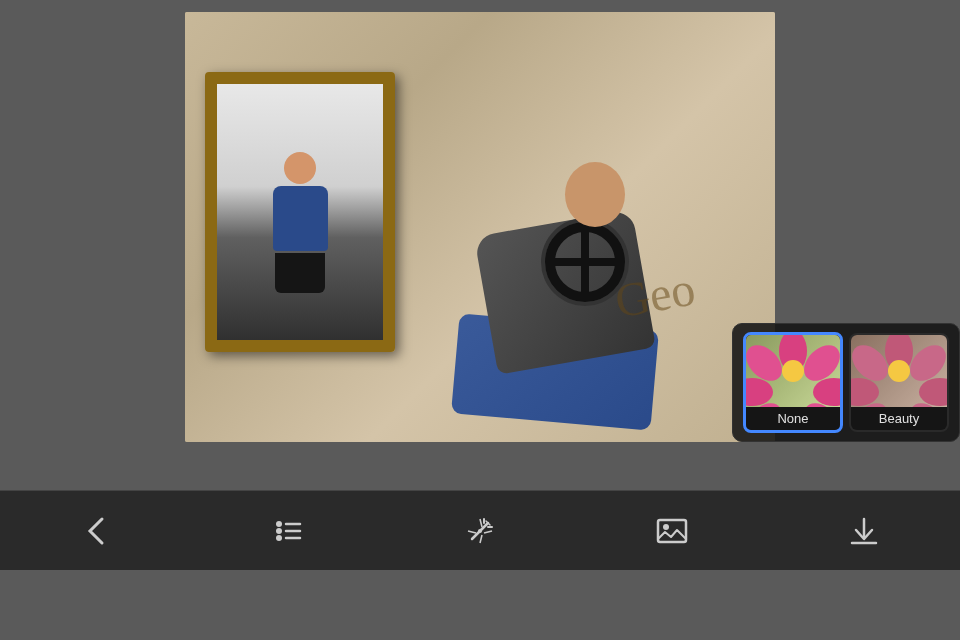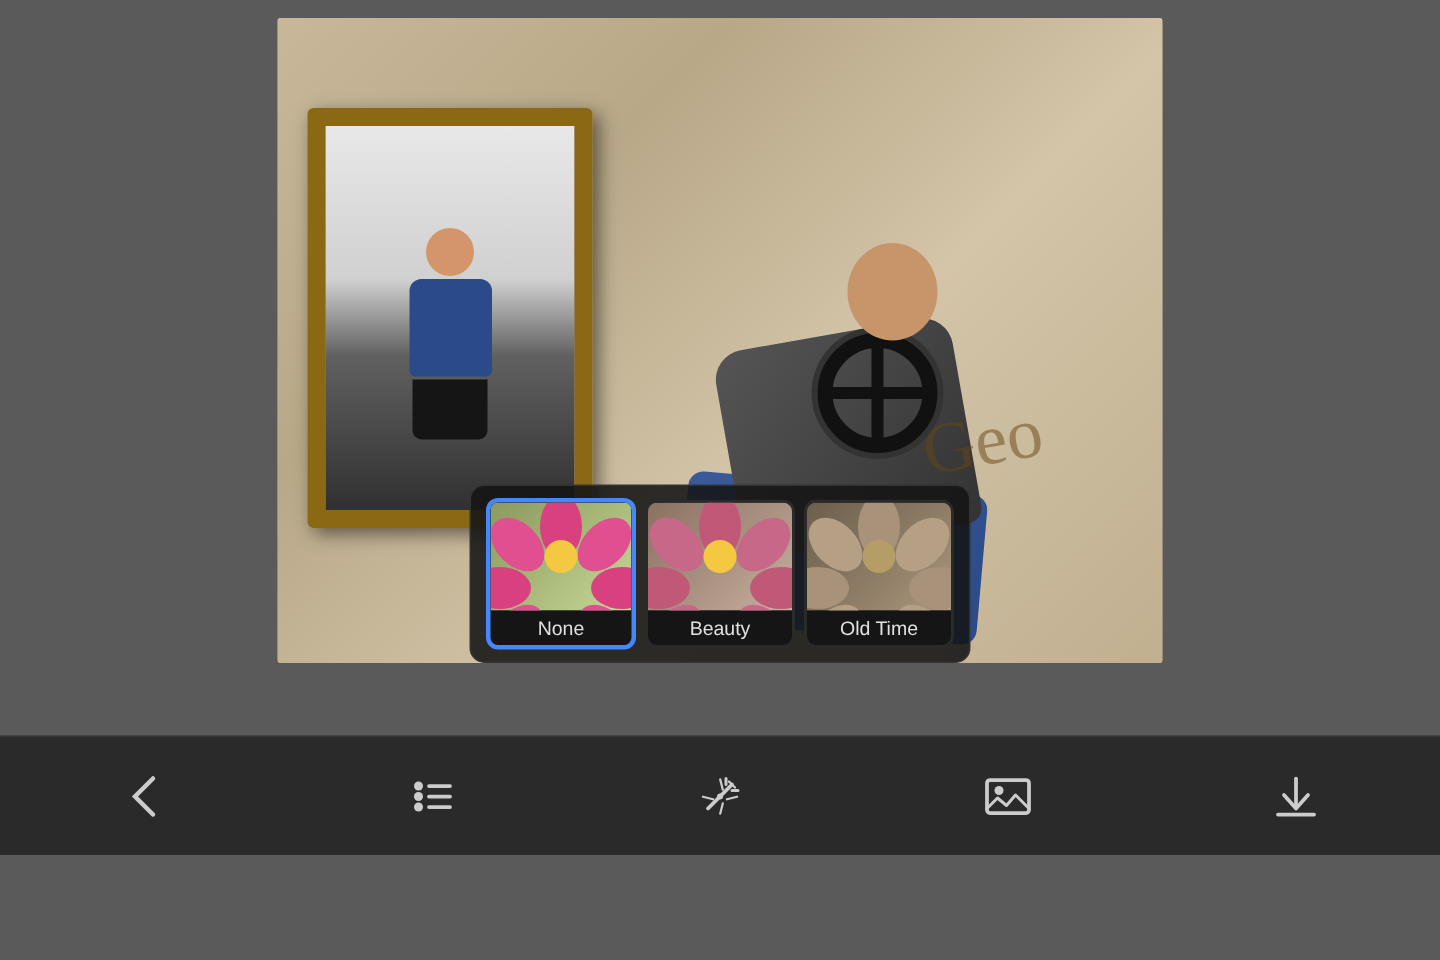--- a/index.html
+++ b/index.html
@@ -209,21 +209,21 @@
       transform: translateX(-50%);
     }
 
     
     #filter-strip-container {
       position: absolute;
       bottom: 48px;
       left: 0;
       right: 0;
       display: flex;
-      justify-content: center;
+      justify-content: flex-end;
     }
 
     #filter-strip {
       background: rgba(20, 20, 20, 0.88);
       border: 1px solid #333;
       border-radius: 10px;
       display: flex;
       flex-direction: row;
       align-items: center;
       padding: 8px 10px;
@@ -410,36 +410,20 @@
             <div class="petal petal-8" style="background:#c86888;"></div>
             <div class="flower-center"></div>
           </div>
         </div>
         <div class="filter-label">Beauty</div>
       </div>
 
 
 
 
-      <div class="filter-item filter-oldtime">
-        <div class="filter-thumb">
-          <div class="flower-thumb" style="filter: sepia(70%) brightness(85%);">
-            <div class="petal petal-1" style="background:#b09090;"></div>
-            <div class="petal petal-2" style="background:#b8a0a0;"></div>
-            <div class="petal petal-3" style="background:#b09090;"></div>
-            <div class="petal petal-4" style="background:#b8a0a0;"></div>
-
-            <div class="petal petal-6" style="background:#b8a0a0;"></div>
-            <div class="petal petal-7" style="background:#b09090;"></div>
-            <div class="petal petal-8" style="background:#b8a0a0;"></div>
-            <div class="flower-center" style="background:#c8a832;"></div>
-          </div>
-        </div>
-        <div class="filter-label">Old Time</div>
-      </div>
 
 
     </div>
   </div>
 </div>
 
 <div id="bottom-toolbar">
 
   <div class="toolbar-btn">
     <svg class="icon-svg" viewBox="0 0 36 36" fill="none" stroke="#cccccc" stroke-width="3" stroke-linecap="round">

